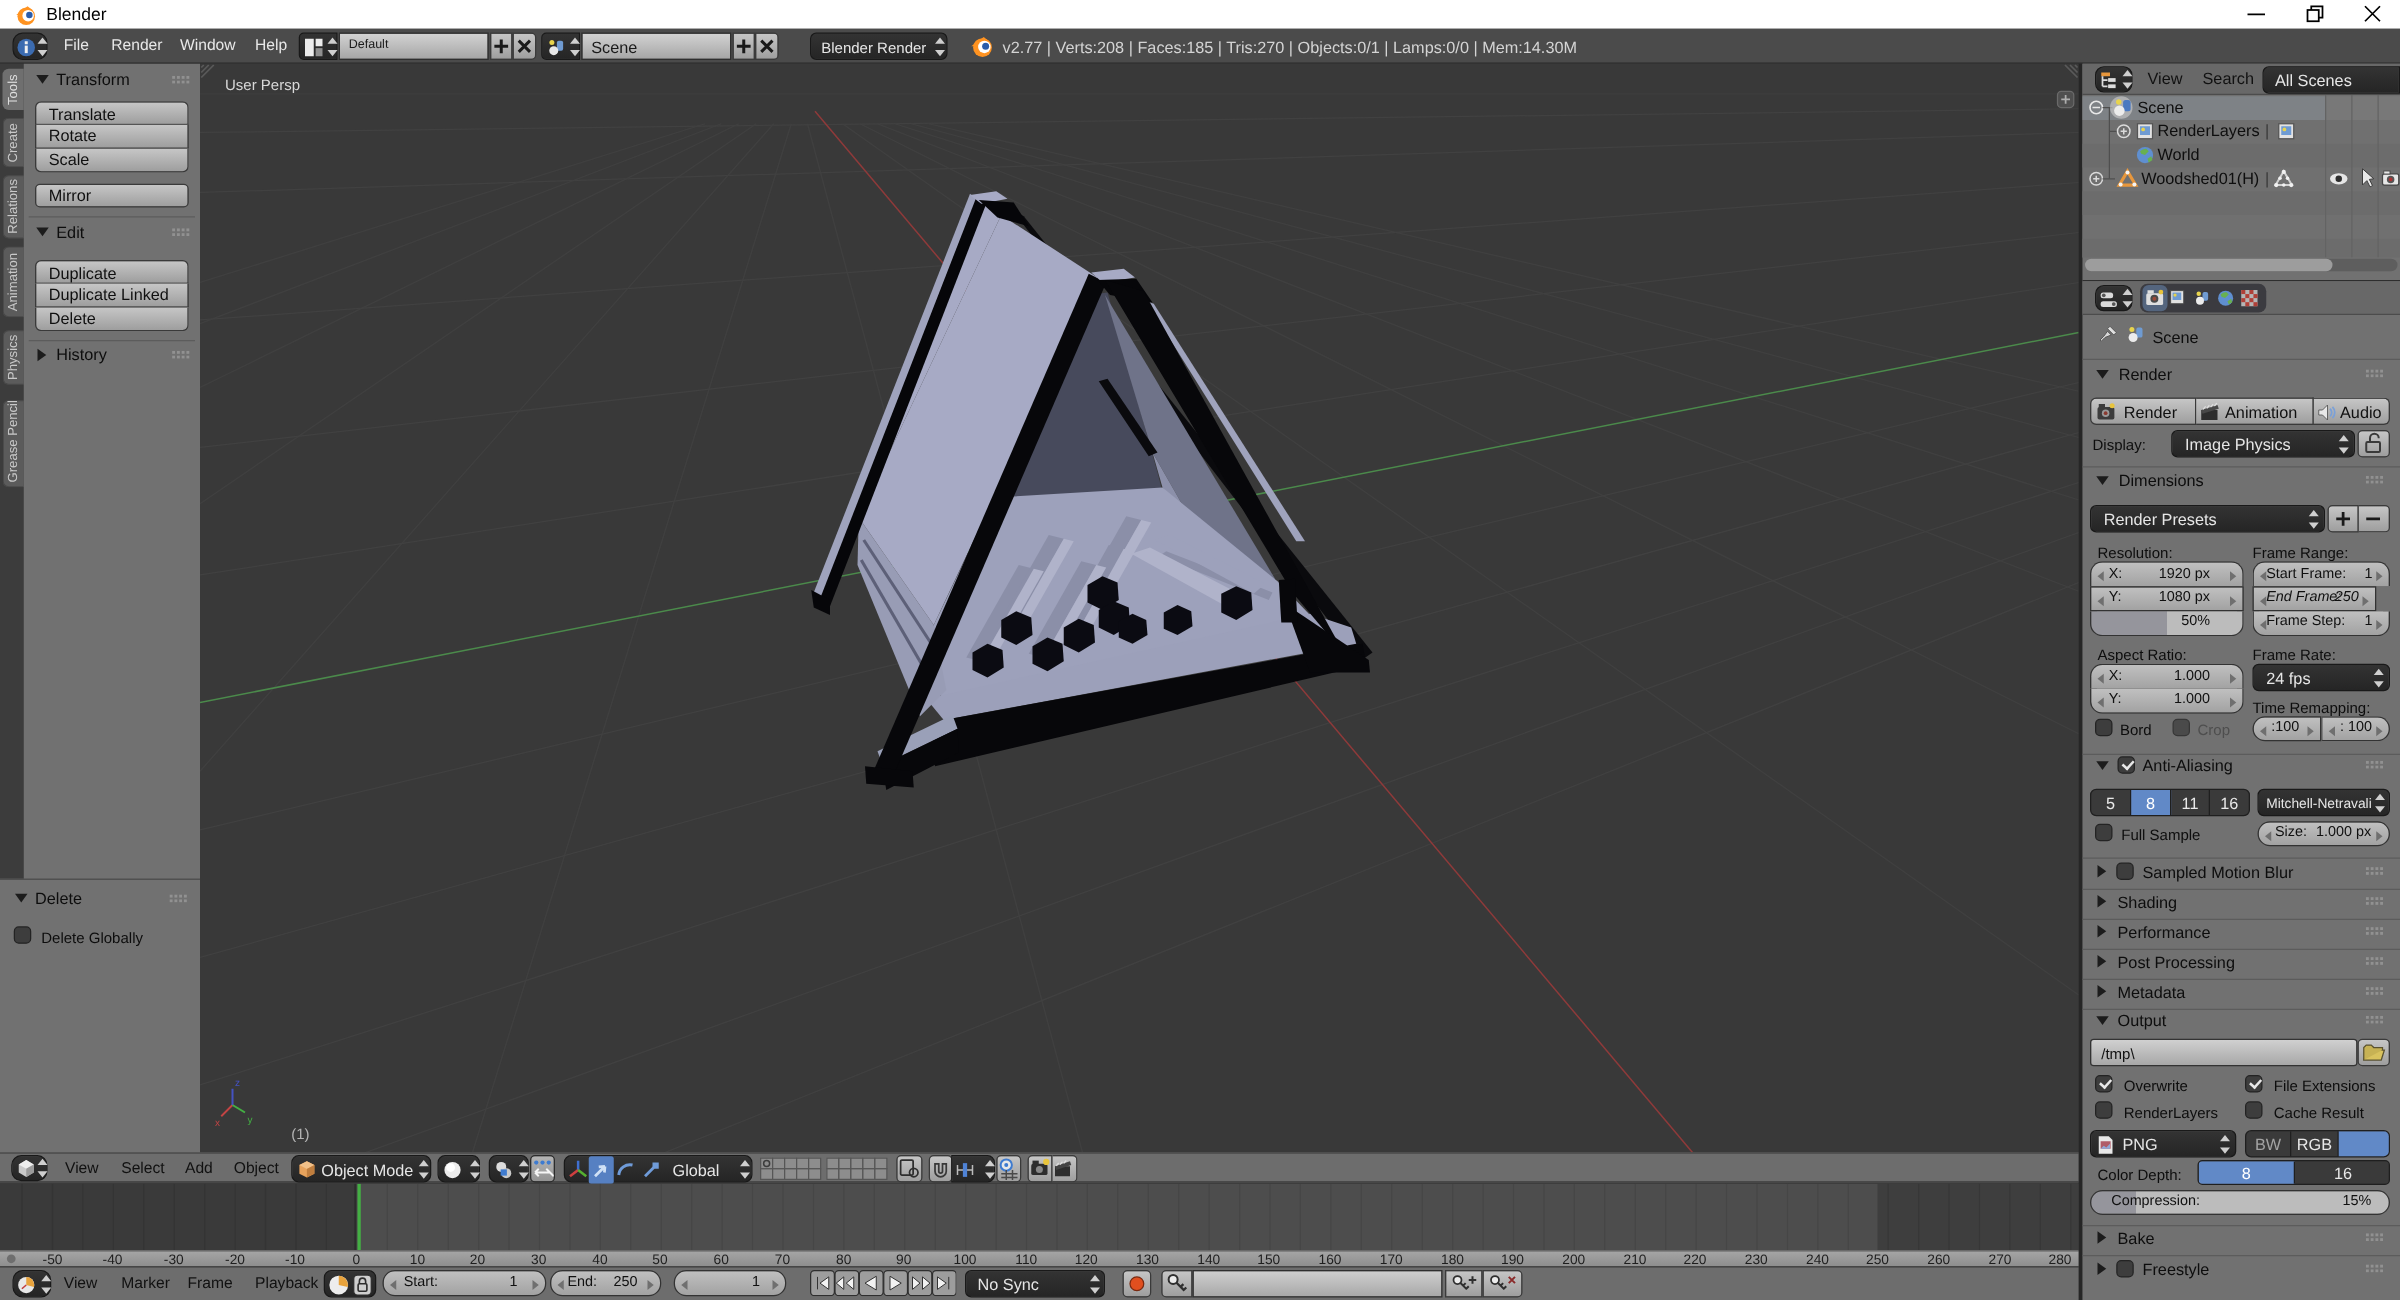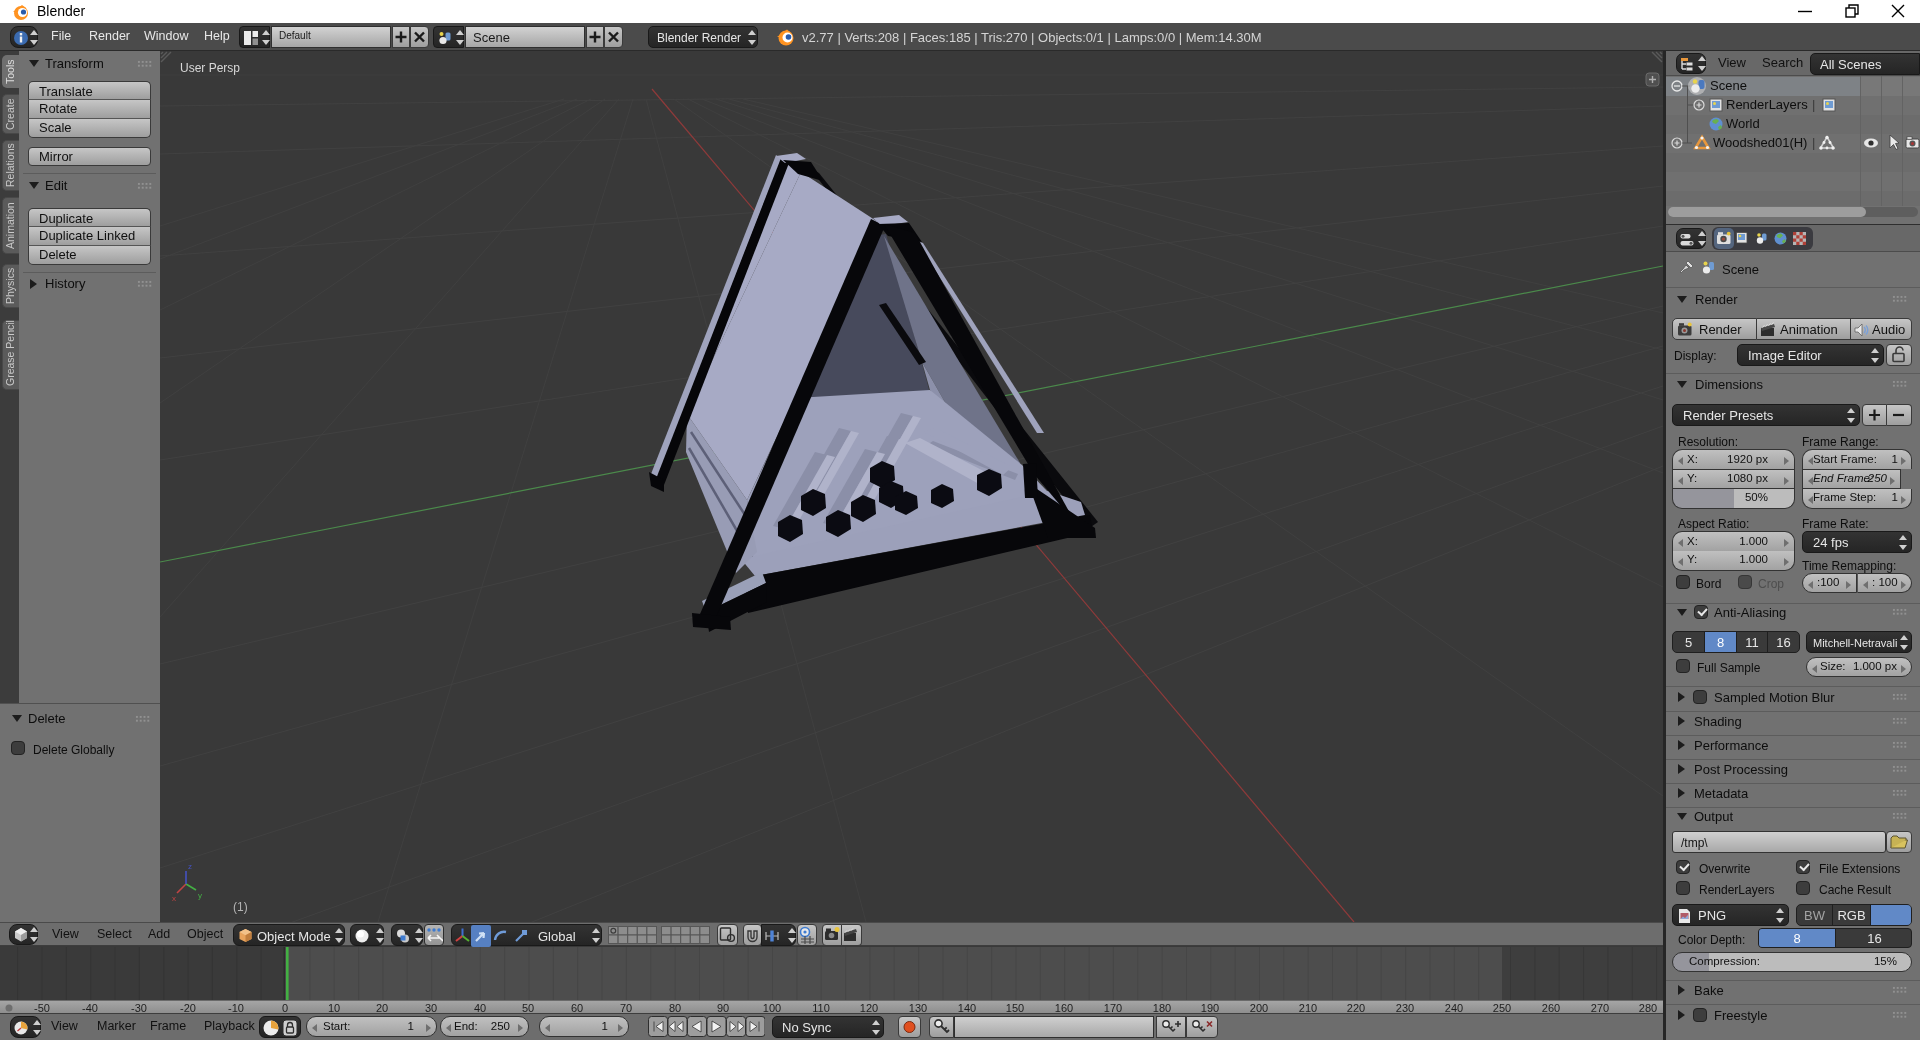--- a/index.html
+++ b/index.html
@@ -891,21 +891,21 @@
     </div>
   <div class="abs wlight" style="left:185px;top:93px;width:61px;height:22px;border-radius:0 5px 5px 0;border-left:none;">
     <svg class="abs" style="left:2px;top:3px" width="16" height="16" viewBox="0 0 16 16">
       <path d="M2,6 h3 l4,-4 v12 l-4,-4 h-3 Z" fill="#e8e8e8" stroke="#555" stroke-width="0.7"></path>
       <path d="M11,5 a4,4 0 0 1 0,6 M13,3.5 a6.5,6.5 0 0 1 0,9" stroke="#7aa0d8" stroke-width="1.4" fill="none"></path>
     </svg>
     <span class="abs" style="left:21px;top:3px;">Audio</span>
     </div>
   <div class="abs lab" style="left:8px;top:124px;">Display:</div>
   <div class="abs ddark" style="left:71px;top:119px;width:147px;height:22px;">
-    <span class="abs" style="left:10px;top:3px;">Image Editor</span>
+    <span class="abs" style="left:10px;top:3px;">Image Physics</span>
     <span class="updn abs" style="left:133px;top:11px"></span>
     </div>
   <div class="abs wlight" style="left:220px;top:119px;width:26px;height:22px;">
     <svg width="24" height="20" viewBox="0 0 24 20">
       <rect x="6" y="8.5" width="11" height="8" rx="1" fill="none" stroke="#3a3a3a" stroke-width="1.6"></rect>
       <path d="M9,8 v-2.5 a3.5,3.5 0 0 1 7,0" fill="none" stroke="#3a3a3a" stroke-width="1.6"></path>
     </svg></div>
   <div class="abs sep" style="left:0px;top:148px;width:254px;"></div>
 
   <div class="abs tri-d" style="left:11px;top:156px;"></div>

